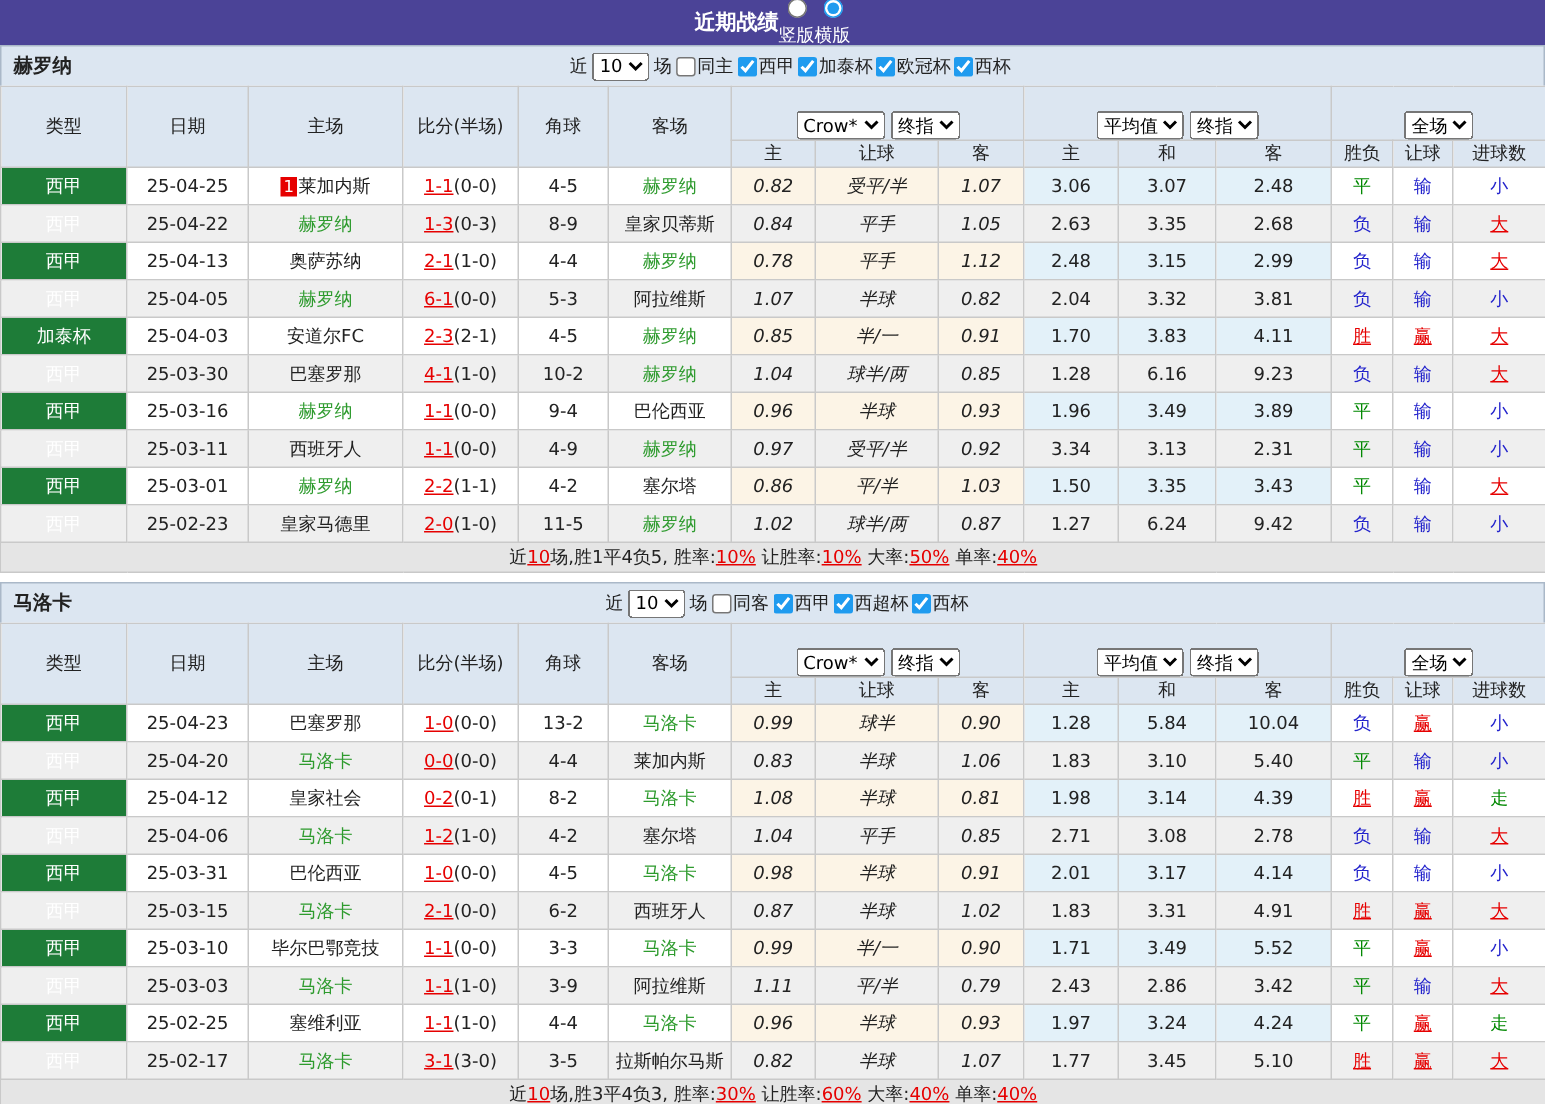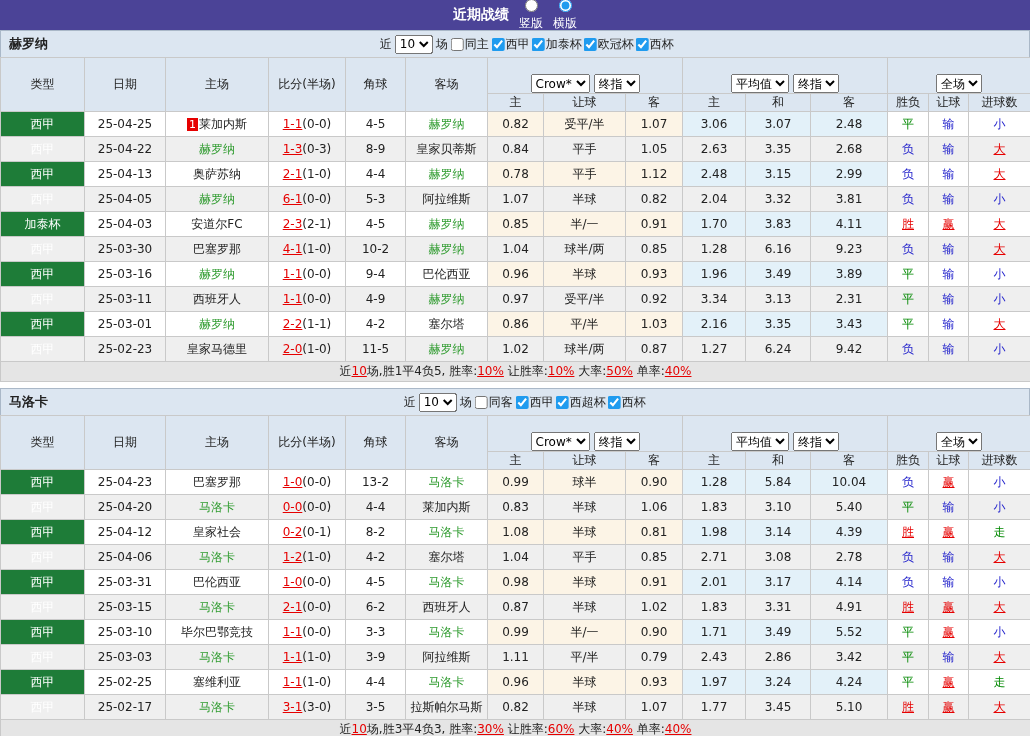--- a/index.html
+++ b/index.html
@@ -3,38 +3,38 @@
 <meta charset="utf-8">
 <style>
   :root{
     --purple:#4b4397; --band:#dce6f1; --typegreen:#1e7c38; --teamgreen:#2e9b2e;
     --red:#e60000; --green:#008800; --blue:#2323cc; --cream:#fcf4e6; --lblue:#e3f1f9;
     --border:#c9c9c9; --rowalt:#efefef; --accent:#1f9bef;
   }
   *{box-sizing:border-box;}
   body{margin:0;width:1030px;height:736px;overflow:hidden;background:#fff;
        font-family:"DejaVu Sans","Liberation Sans",sans-serif;font-size:12px;color:#222;}
-  .titlebar{height:30px;background:var(--purple);color:#fff;display:flex;align-items:center;justify-content:center;gap:10px;}
+  .titlebar{height:30px;background:var(--purple);color:#fff;display:flex;align-items:center;justify-content:center;}
   .titlebar .pt{font-weight:bold;font-size:14px;}
   .titlebar label{display:flex;align-items:center;gap:3px;font-size:12px;cursor:pointer;flex-direction:column;}
   input[type=radio],input[type=checkbox]{accent-color:var(--accent);margin:0;width:13px;height:13px;}
   .team-band{height:27px;background:var(--band);position:relative;display:flex;align-items:center;border:1px solid #aab8c8;border-bottom:none;}
   .team-name{font-weight:bold;font-size:13px;padding-left:8px;}
   .band-controls{position:absolute;left:50%;transform:translateX(-46%);display:flex;align-items:center;gap:3px;white-space:nowrap;}
   .band-controls label{display:flex;align-items:center;gap:1px;cursor:pointer;}
   select{font-size:12px;height:19px;font-family:inherit;}
   table{border-collapse:collapse;table-layout:fixed;width:1030px;font-size:12px;border:1px solid #8b5cf6;}
   th,td{border:1px solid var(--border);text-align:center;padding:0 1px;overflow:hidden;white-space:nowrap;}
   thead th{background:var(--band);font-weight:normal;}
   thead tr.h1 th{height:21px;}
   thead tr.h2 th{height:16px;}
   tbody td{height:25px;background:#fff;}
   tbody tr:nth-child(even) td{background:var(--rowalt);}
   tbody td.league{background:var(--typegreen);color:#fff;}
-  tbody td.cream{background:var(--cream);}
+  tbody td.cream{background:var(--cream);font-style:italic;}
   tbody td.lblue{background:var(--lblue);margin-left:40px;}
   tbody tr.summary-row td{background:#e5e5e5;height:20px;}
   .t-r{color:var(--red);text-decoration:underline;} .t-g{color:var(--green);} .t-b{color:var(--blue);}
   .team{color:var(--teamgreen);}
   .badge{display:inline-block;background:var(--red);color:#fff;font-size:11px;line-height:13px;padding:0 2px;margin-right:1px;}
   .sec-gap{height:6px;}
   .bottom-strip{height:8px;background:#e9edf2;border-top:1px solid #aaa;margin-top:0;}
   .selwrap{display:flex;justify-content:center;gap:4px;align-items:center;margin-top:16px;}
 </style>
 </head>
@@ -279,21 +279,21 @@
         <tr>
           <td class="league">西甲</td>
           <td>25-03-01</td>
           <td><span class="team">赫罗纳</span></td>
           <td><span class="t-r">2-2</span><span>(1-1)</span></td>
           <td>4-2</td>
           <td><span>塞尔塔</span></td>
           <td class="cream">0.86</td>
           <td class="cream">平/半</td>
           <td class="cream">1.03</td>
-          <td class="lblue">2.16</td>
+          <td class="lblue">1.50</td>
           <td class="lblue">3.35</td>
           <td class="lblue">3.43</td>
           <td class="t-g">平</td>
           <td class="t-b">输</td>
           <td class="t-r">大</td>
         </tr>
         <tr>
           <td class="league">西甲</td>
           <td>25-02-23</td>
           <td><span>皇家马德里</span></td>

